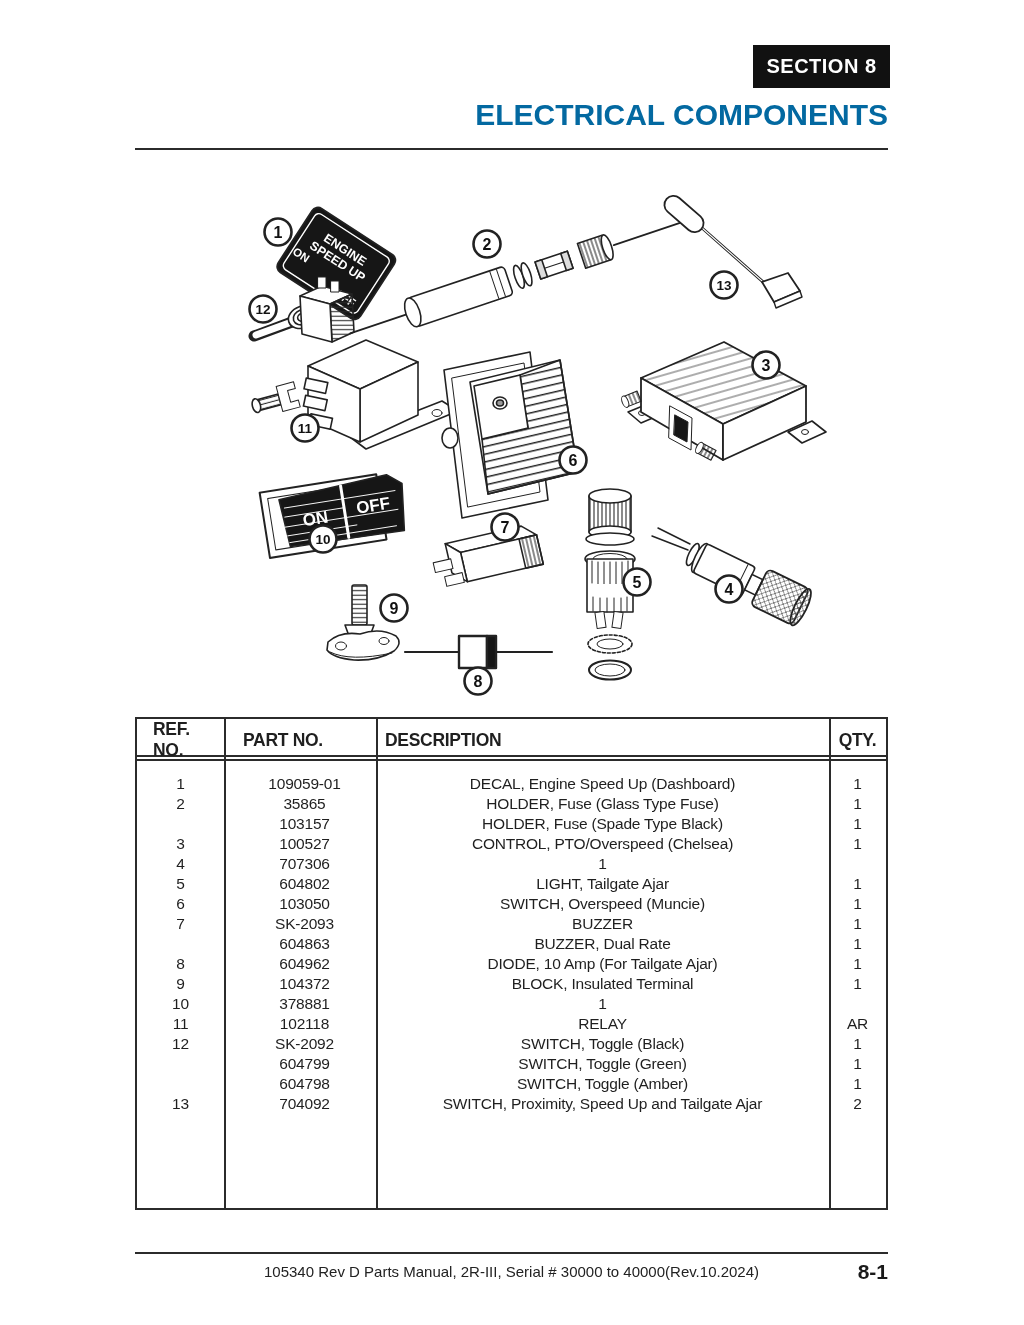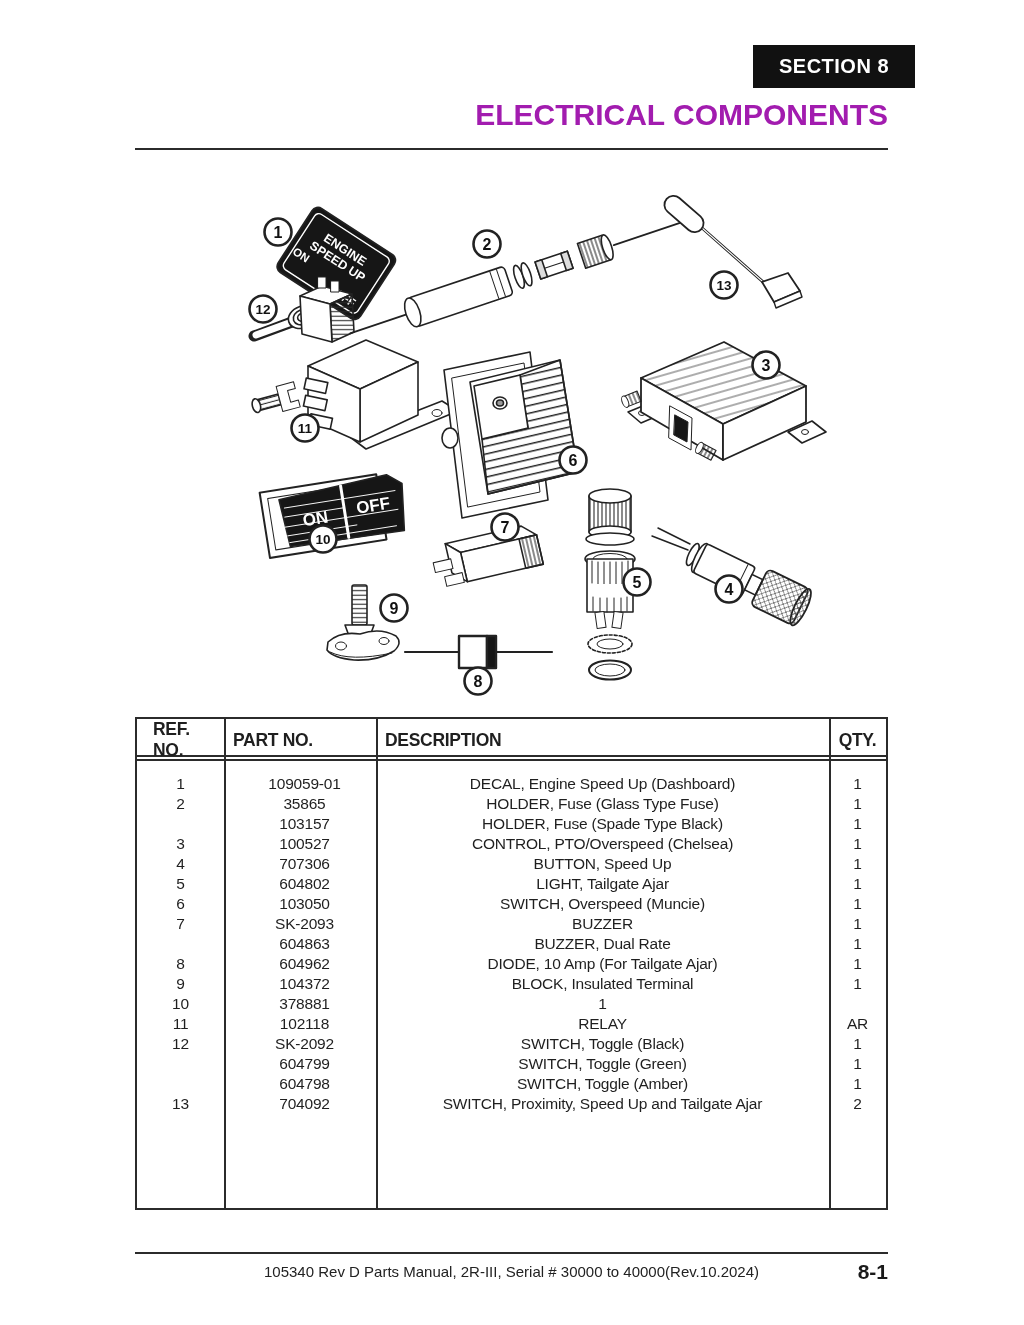--- a/index.html
+++ b/index.html
@@ -1,36 +1,36 @@
 <!DOCTYPE html>
 <html><head>
 <meta charset="utf-8">
 <style>
   html,body{margin:0;padding:0;background:#fff;}
   .page{position:relative;width:1024px;height:1325px;background:#fff;overflow:hidden;
         font-family:"Liberation Sans",sans-serif;color:#1f1f1f;}
-  .badge{position:absolute;left:753px;top:45px;width:162px;height:43px;background:#111;color:#fff;
+  .badge{position:absolute;left:753px;top:45px;width:137px;height:43px;background:#111;color:#fff;
          display:flex;align-items:center;justify-content:center;font-weight:bold;font-size:20px;letter-spacing:.5px;}
-  .title{position:absolute;right:136px;top:98px;font-size:30px;font-weight:bold;color:#a21caf;white-space:nowrap;}
+  .title{position:absolute;right:136px;top:98px;font-size:30px;font-weight:bold;color:#0369a1;white-space:nowrap;}
   .rule{position:absolute;left:135px;width:753px;height:2px;background:#2b2b2b;}
   .title-rule{top:148px;}
   .footer-rule{top:1252px;}
   .diagram{position:absolute;left:0;top:170px;width:1024px;height:546px;}
   .diagram svg{display:block;}
   .dg{stroke:#222;stroke-width:1.6;fill:#fff;stroke-linejoin:round;stroke-linecap:round;}
   .n{fill:none;} .k{fill:#161616;} .thin{stroke-width:1;}
   text.cal{fill:#111;stroke:none;font-weight:bold;font-size:16px;text-anchor:middle;font-family:"Liberation Sans",sans-serif;}
   text.cal2{font-size:13.5px;}
   text.wt{fill:#fff;stroke:none;font-weight:bold;text-anchor:middle;font-family:"Liberation Sans",sans-serif;}
   .ptable{position:absolute;left:135px;top:717px;width:753px;height:493px;border:2px solid #2b2b2b;box-sizing:border-box;}
   .vsep{position:absolute;top:0;bottom:0;width:2px;background:#2b2b2b;}
   .vs1{left:87px;} .vs2{left:239px;} .vs3{left:692px;}
   .thead{display:grid;grid-template-columns:87px 152px 453px 1fr;height:36px;align-items:center;
          border-bottom:2px solid #2b2b2b;font-weight:bold;font-size:17.5px;letter-spacing:-.3px;}
-  .h0{padding-left:16px;} .h1{padding-left:9px;} .h2{padding-left:9px;} .h3{text-align:center;}
+  .h0{padding-left:16px;} .h1{padding-left:19px;} .h2{padding-left:9px;} .h3{text-align:center;}
   .rule2{height:2px;background:#2b2b2b;margin-top:2px;}
   .tbody{padding-top:13px;font-size:15.5px;letter-spacing:-.2px;}
   .trow{display:grid;grid-template-columns:87px 152px 453px 1fr;height:20px;line-height:20px;}
   .c0{text-align:center;} .c1{padding-left:9px;text-align:center;} .c2{text-align:center;} .c3{text-align:center;}
   .footer-text{position:absolute;left:135px;top:1263px;width:753px;text-align:center;font-size:15px;color:#222;}
   .page-num{position:absolute;right:136px;top:1260px;font-size:21px;font-weight:bold;color:#1a1a1a;}
 </style>
 </head>
 <body>
 
@@ -322,21 +322,20 @@
         </div>
         <div class="trow">
           <div class="tcell c0">3</div>
           <div class="tcell c1">100527</div>
           <div class="tcell c2">CONTROL, PTO/Overspeed (Chelsea)</div>
           <div class="tcell c3">1</div>
         </div>
         <div class="trow">
           <div class="tcell c0">4</div>
           <div class="tcell c1">707306</div>
-          <div class="tcell c2">BUTTON, Speed Up</div>
           <div class="tcell c3">1</div>
         </div>
         <div class="trow">
           <div class="tcell c0">5</div>
           <div class="tcell c1">604802</div>
           <div class="tcell c2">LIGHT, Tailgate Ajar</div>
           <div class="tcell c3">1</div>
         </div>
         <div class="trow">
           <div class="tcell c0">6</div>

